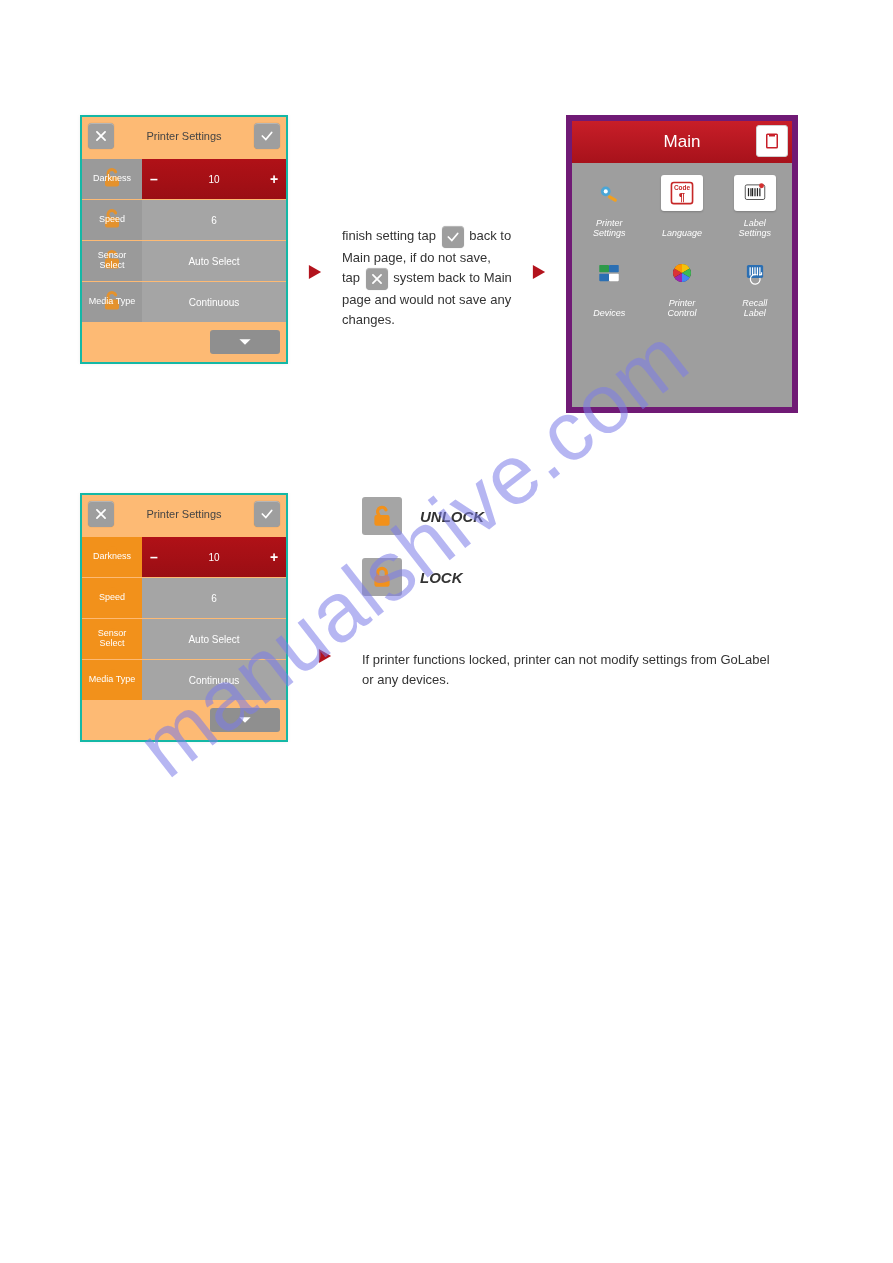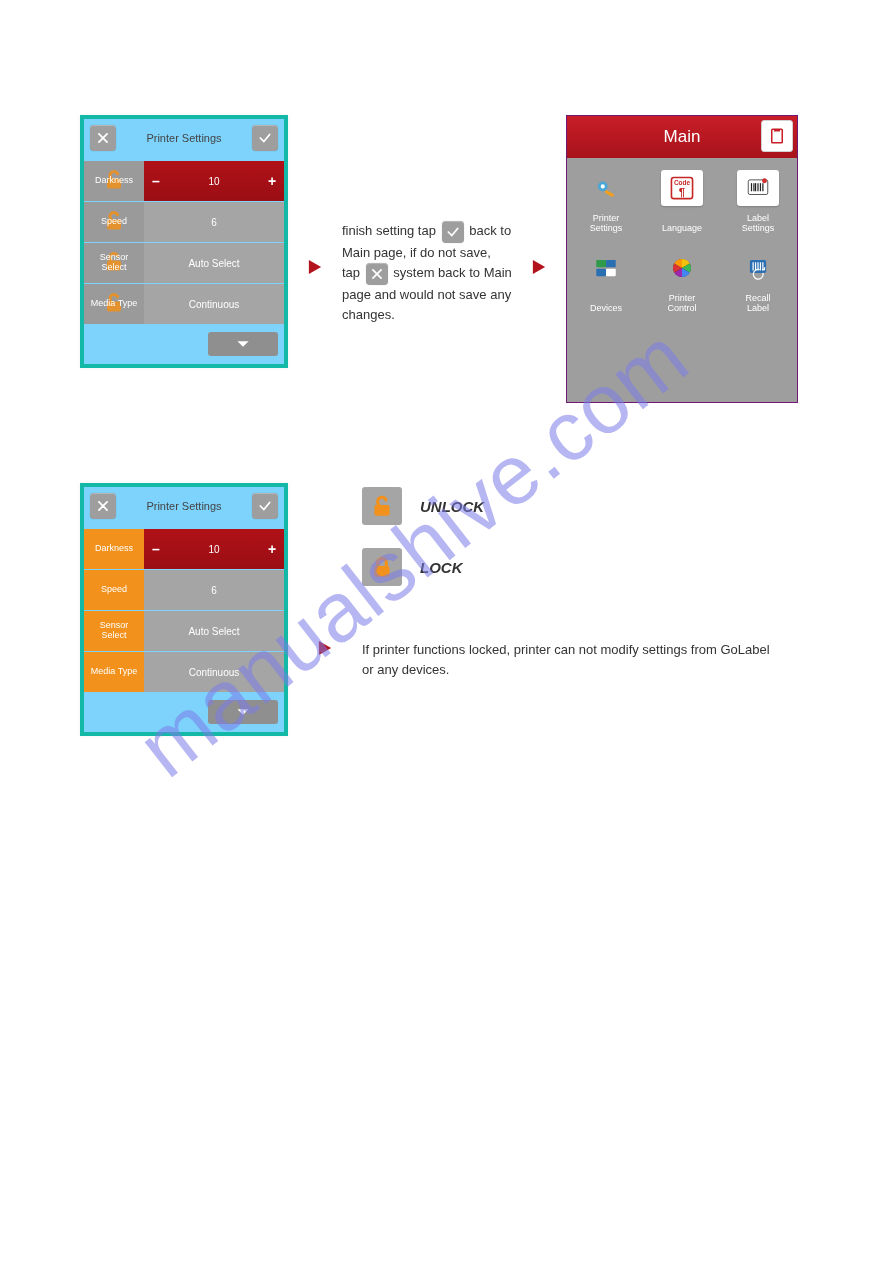--- a/index.html
+++ b/index.html
@@ -27,22 +27,22 @@
     display: flex;
     flex-direction: row;
     align-items: flex-start;
     gap: 30px;
     margin-top: 80px;
   }
 
   
   .panel {
     width: 208px;
-    background: #7dd3fc;
-    border: 4px solid #14b8a6;
+    background: #fdba74;
+    border: 2px solid #14b8a6;
     box-shadow: 0 0 4px rgba(0,0,0,0.06);
   }
   .panel-header {
     display: flex;
     align-items: center;
     justify-content: space-between;
     padding: 6px 6px 10px 6px;
   }
   .hdr-title {
     flex: 1;
@@ -138,21 +138,21 @@
     margin-top: 28px;
   }
   .midtext .inline-icon {
     display: inline-flex; vertical-align: middle;
     width: 22px; height: 22px; margin: 0 2px;
   }
 
   
   .main-panel {
     width: 232px;
-    border: 1px solid #701a75;
+    border: 6px solid #701a75;
     background: #9e9e9e;
     padding-bottom: 2px;
   }
   .main-header {
     height: 42px;
     background: linear-gradient(#c81e28,#a7121b);
     display: flex;
     align-items: center;
     color: #fff;
     font-size: 17px;
@@ -193,21 +193,21 @@
     top: 10px; left: 50%;
     transform: translateX(-50%);
     width: 42px; height: 36px;
     background: #fff;
     border-radius: 3px;
     display: flex; align-items: center; justify-content: center;
     box-shadow: 0 1px 2px rgba(0,0,0,0.2);
   }
   .tile .ticon.nobox { background: transparent; box-shadow:none; }
   .tile .ticon svg { width: 30px; height: 26px; }
-  .tile .tlabel { line-height: 1.1; }
+  .tile .tlabel { line-height: 1.1; font-style: italic; }
 
   
   .legend {
     display: flex;
     flex-direction: column;
     gap: 23px;
     margin-top: 4px;
   }
   .legend-row {
     display: flex;

